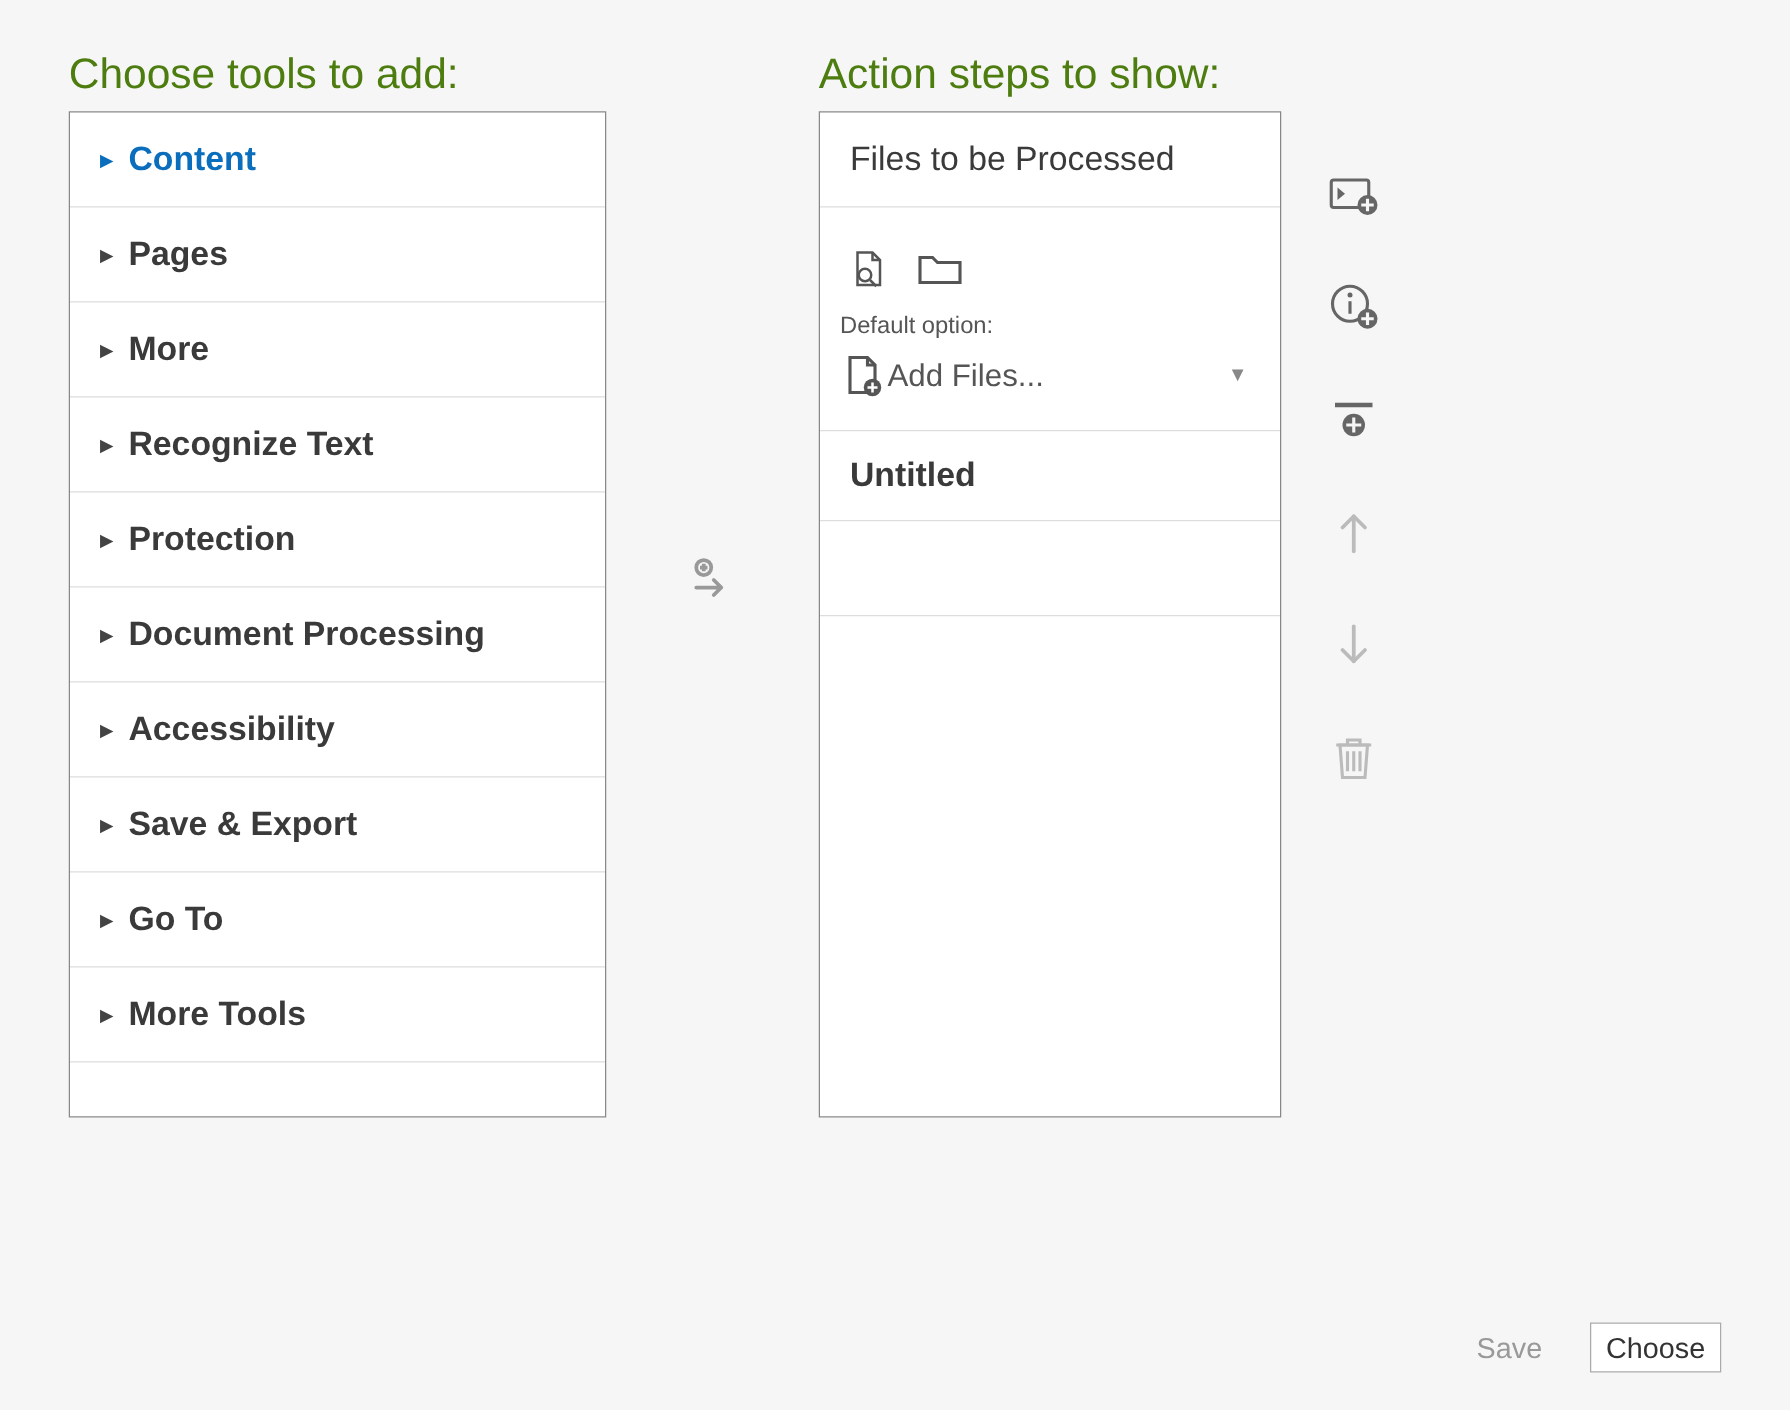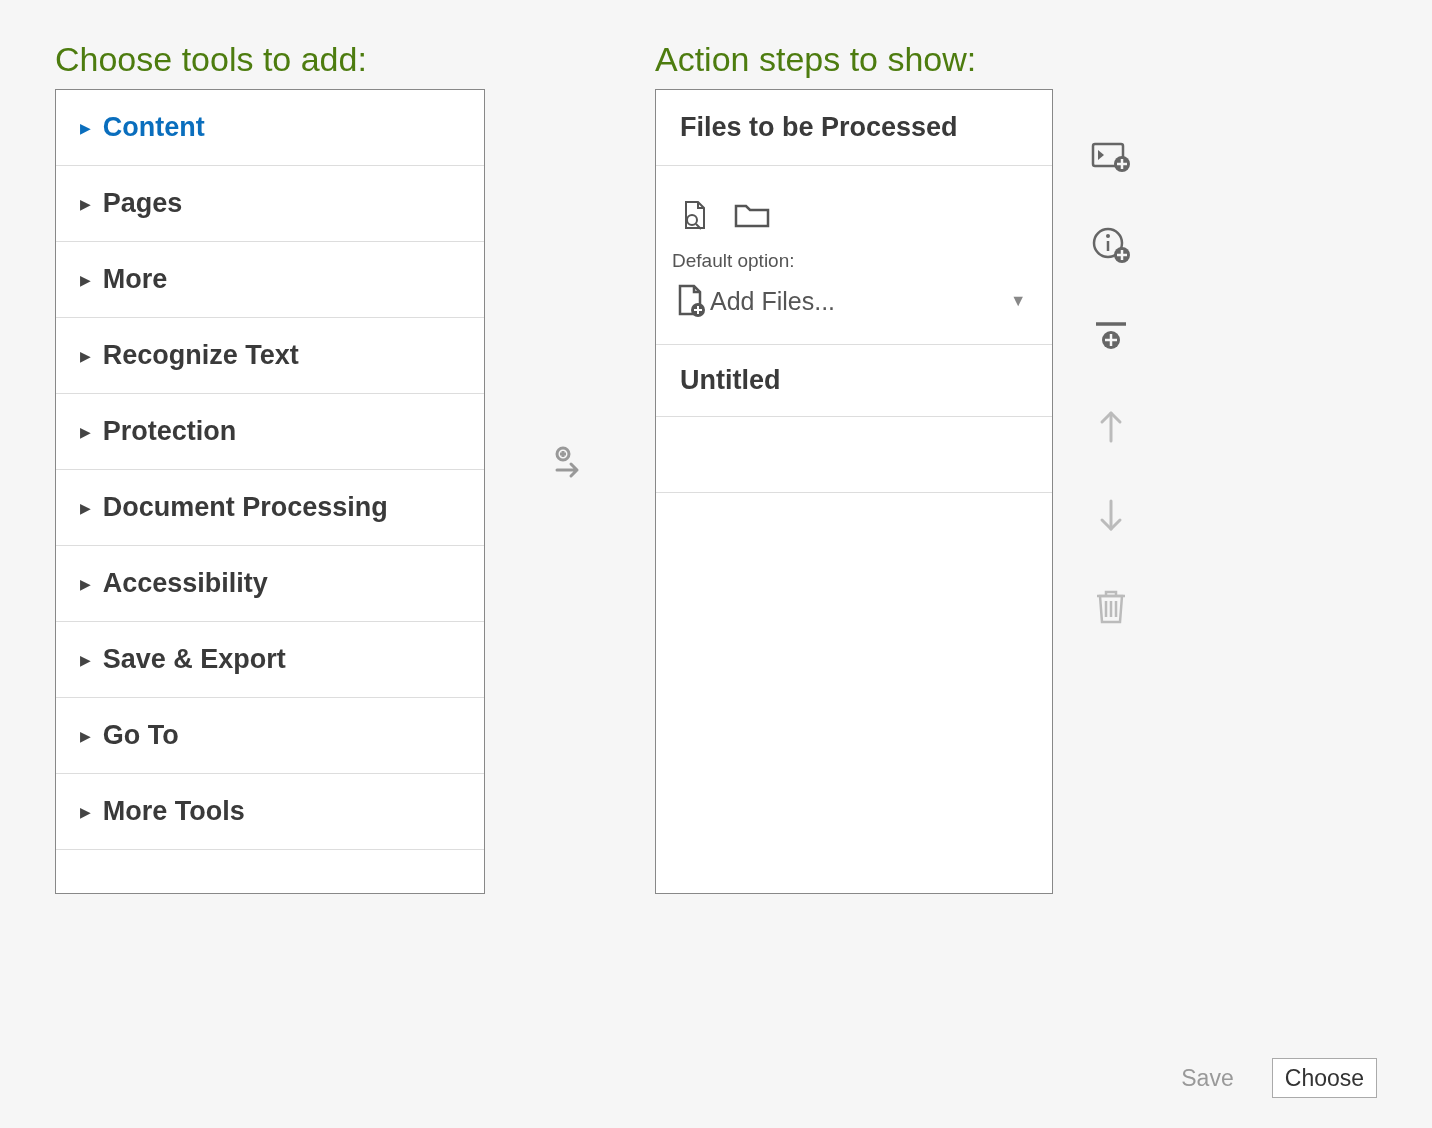--- a/index.html
+++ b/index.html
@@ -16,21 +16,21 @@
   padding: 40px 55px 20px 55px;
   gap: 0;
   align-items: flex-start;
 }
 .col {
   display: flex;
   flex-direction: column;
 }
 .col-left { width: 430px; }
 .col-mid { width: 170px; display:flex; align-items:center; justify-content:center; height:805px; padding-top:40px;}
-.col-right { width: 398px; justify-content: space-between; }
+.col-right { width: 370px; justify-content: space-between; }
 .col-actions { width: 80px; padding-left: 35px; padding-top: 95px; display:flex; flex-direction:column; gap:48px; align-items:center;}
 .section-label {
   font-size: 34px;
   color: #4d7c0f;
   margin-bottom: 10px;
   font-weight: 400;
 }
 .panel {
   border: 1px solid #888;
   background: #fff;
@@ -53,21 +53,21 @@
 .tool-row.expanded .arrow { color: #0a6ebd; }
 .tool-row.expanded .tool-label { color: #0a6ebd; }
 .tool-label {
   font-size: 27px;
   font-weight: 700;
   color: #3a3a3a;
   text-align: right;
 }
 .steps-header {
   font-size: 27px;
-  font-weight: 700;
+  font-weight: 400;
   color: #3a3a3a;
   padding: 22px 24px;
   border-bottom: 1px solid #ddd;
 }
 .files-body {
   padding: 14px 16px;
   border-bottom: 1px solid #ddd;
 }
 .file-chip {
   border: 1px solid #bbb;

